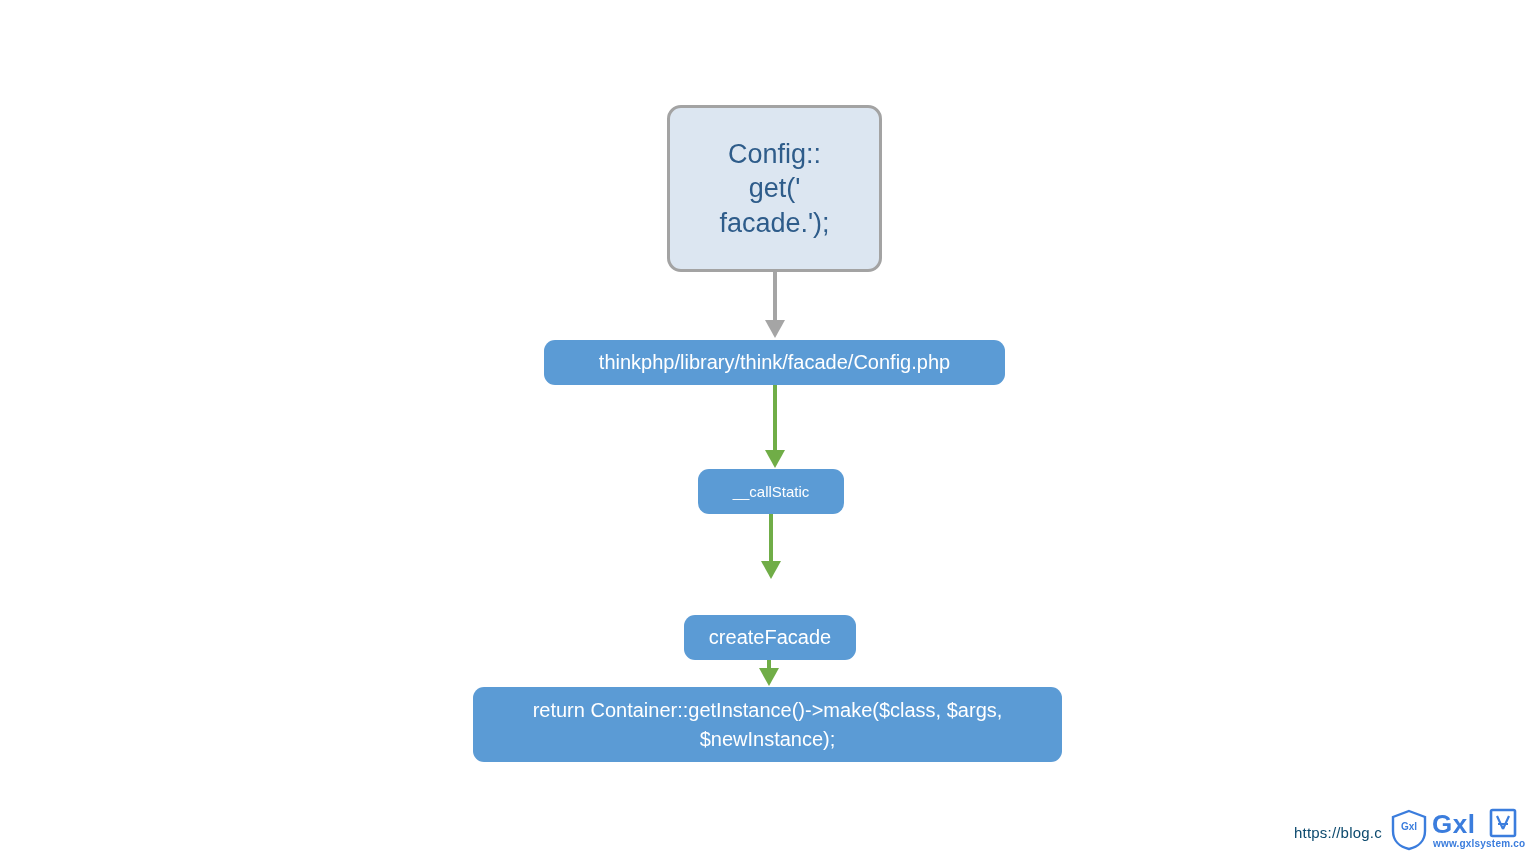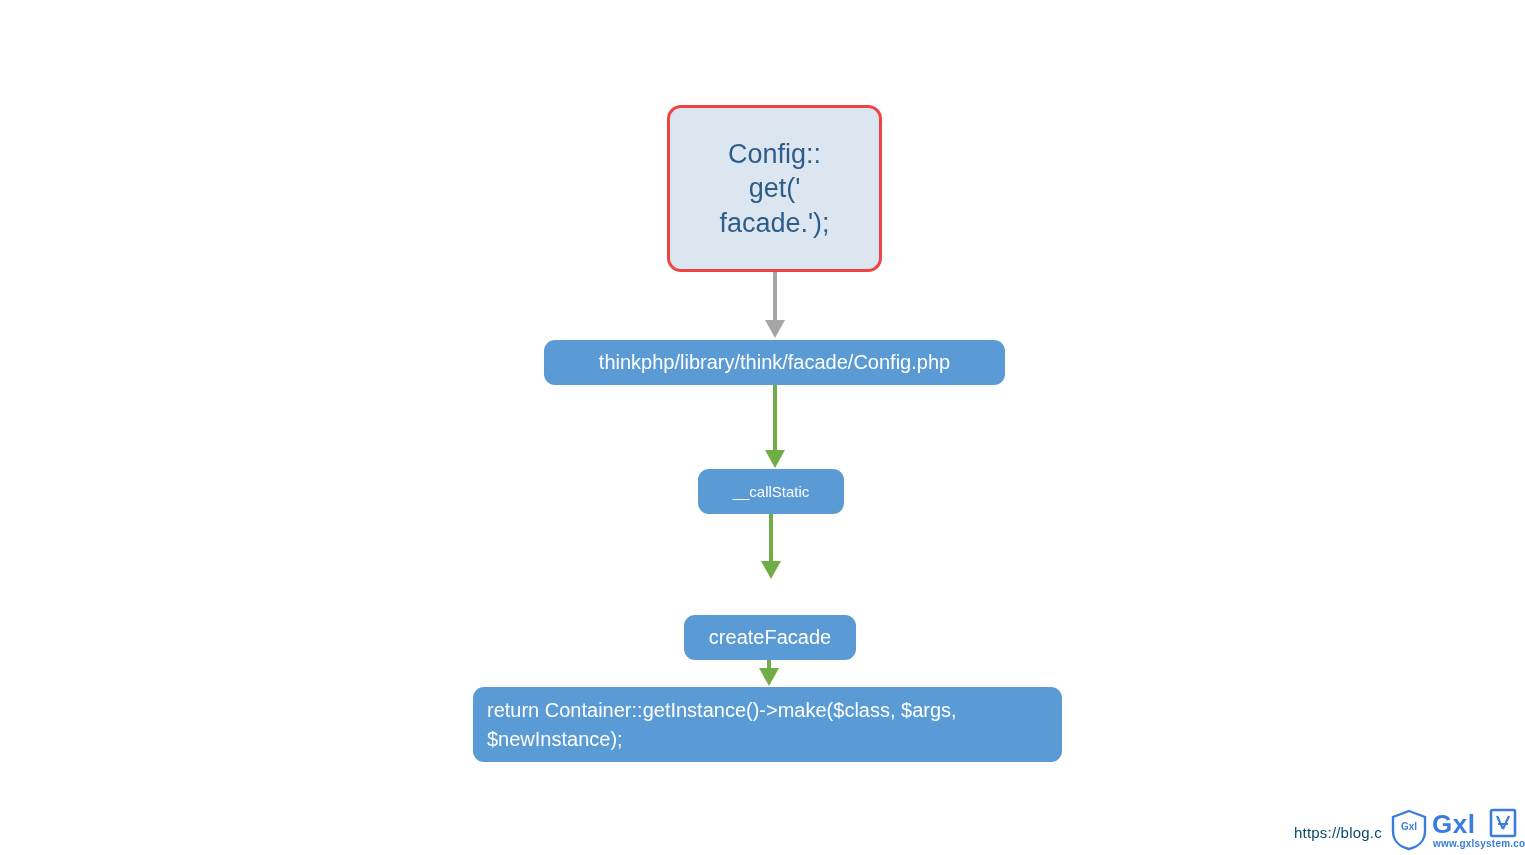--- a/index.html
+++ b/index.html
@@ -35,21 +35,21 @@
     line-height: 1.28;
   }
 
   
   .node-start {
     left: 667px;
     top: 105px;
     width: 215px;
     height: 167px;
     background: #dce6f1;
-    border: 3px solid #ef4444;
+    border: 3px solid #a3a3a3;
     border-radius: 14px;
     color: #2e5c8a;
     font-size: 27px;
     font-weight: 400;
     flex-direction: column;
   }
   .node-start .line { display: block; }
 
   
   .node-proc {
@@ -84,21 +84,21 @@
     margin-top: 35px;
   }
 
   .node-return {
     left: 473px;
     top: 687px;
     width: 589px;
     height: 75px;
     font-size: 20px;
     justify-content: flex-start;
-    text-align: left;
+    text-align: center;
     padding: 0 14px;
     line-height: 1.45;
   }
 
   
   .arrow {
     position: absolute;
     left: 0;
     top: 0;
     width: 1525px;

